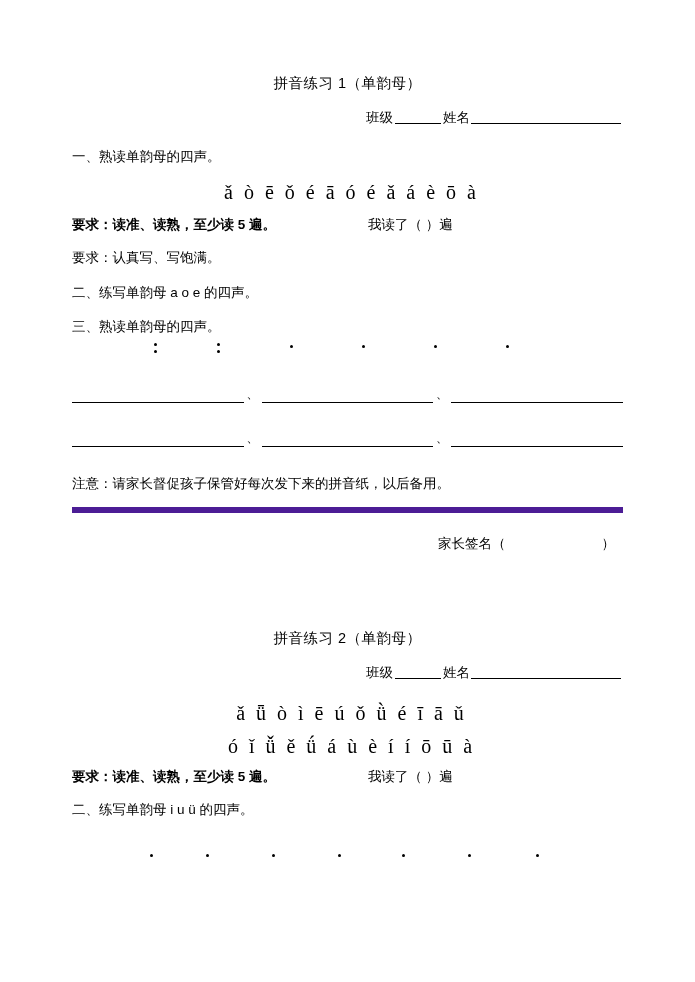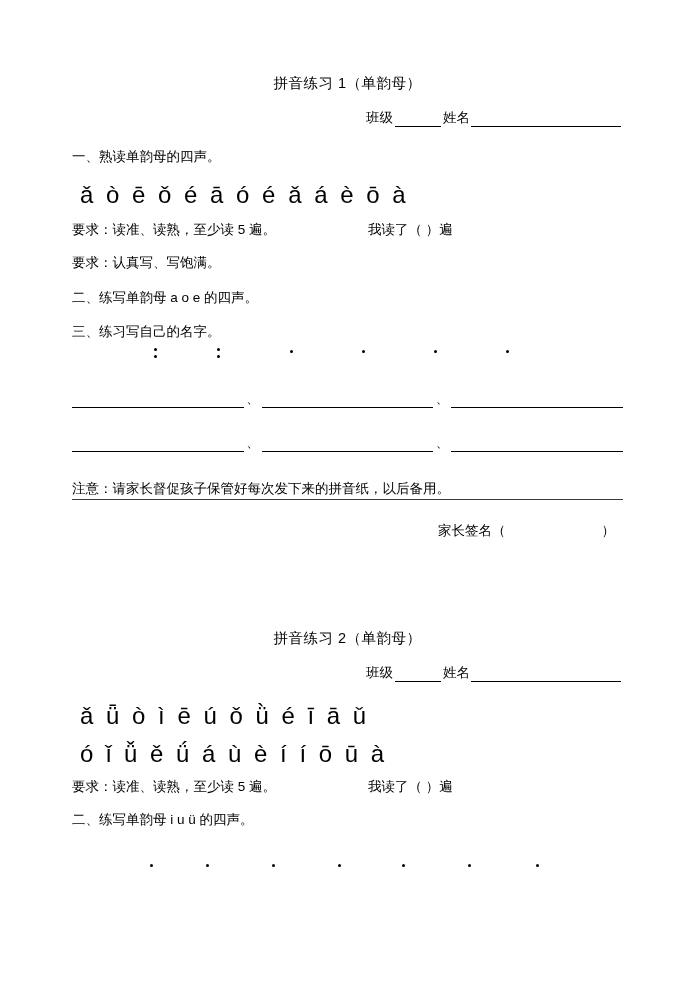--- a/index.html
+++ b/index.html
@@ -34,21 +34,21 @@
   .doc-title {
     text-align: center;
     font-size: 14.5px;
     letter-spacing: 0.5px;
     margin: 0 0 16px 0;
     font-family: "Liberation Sans", sans-serif;
   }
   .info-line {
     display: flex;
     justify-content: flex-end;
-    align-items: flex-end;
+    align-items: flex-start;
     font-size: 13.5px;
     margin: 0 0 20px 0;
     padding-right: 2px;
     font-family: Liberation Mono, monospace;
   }
   .info-label {
     white-space: nowrap;
   }
   .blank-short {
     display: inline-block;
@@ -63,34 +63,35 @@
     border-bottom: 1px solid #000;
     height: 14px;
     margin-left: 1px;
   }
   .q-line {
     font-size: 13.5px;
     margin: 0 0 14px 0;
     line-height: 1.5;
   }
   .pinyin-row {
-    font-size: 24px;
+    font-size: 20px;
     letter-spacing: 3px;
-    font-family: Liberation Sans, sans-serif;
+    text-align: center;
+    font-family: Liberation Serif, serif;
     margin: 10px 0 12px 0;
     padding-left: 8px;
   }
   .pinyin-row.tight { margin: 4px 0 10px 0; }
   .req-row {
     display: flex;
     font-size: 13.5px;
     margin: 0 0 14px 0;
     align-items: baseline;
   }
-  .req-text { white-space: nowrap; }
+  .req-text { white-space: nowrap; font-weight: bold; }
   .req-right {
     margin-left: 92px;
     white-space: nowrap;
   }
   .dots-row {
     position: relative;
     height: 14px;
     margin: 2px 0 2px 0;
   }
   .dots-row .dot {
@@ -115,23 +116,23 @@
     border-bottom: 1px solid #000;
     height: 13px;
   }
   .pause-mark {
     width: 18px;
     text-align: center;
     font-size: 13px;
   }
   .notice {
     font-size: 13.5px;
-    border-bottom: 1px solid #4c1d95;
-    display: inline-block;
-    padding-bottom: 1px;
+    border-bottom: 6px solid #4c1d95;
+    display: inline-block;
+    padding-bottom: 14px;
     margin-top: 2px;
     width: 100%;
     box-sizing: border-box;
   }
   .signature-row {
     display: flex;
     justify-content: flex-end;
     font-size: 13.5px;
     margin-top: 22px;
     padding-right: 8px;
@@ -163,21 +164,21 @@
 
     <div class="req-row">
       <span class="req-text">要求：读准、读熟，至少读 5 遍。</span>
       <span class="req-right">我读了（    ）遍</span>
     </div>
 
     <div class="q-line">要求：认真写、写饱满。</div>
 
     <div class="q-line">二、练写单韵母 a o e 的四声。</div>
 
-    <div class="q-line">三、练习写自己的名字。</div>
+    <div class="q-line">三、熟读单韵母的四声。</div>
 
     <div class="dots-row">
       <span class="dot" style="left:82px; top:-8px;"></span>
       <span class="dot" style="left:82px; top:-1px;"></span>
       <span class="dot" style="left:145px; top:-8px;"></span>
       <span class="dot" style="left:145px; top:-1px;"></span>
       <span class="dot" style="left:218px; top:-6px;"></span>
       <span class="dot" style="left:290px; top:-6px;"></span>
       <span class="dot" style="left:362px; top:-6px;"></span>
       <span class="dot" style="left:434px; top:-6px;"></span>

